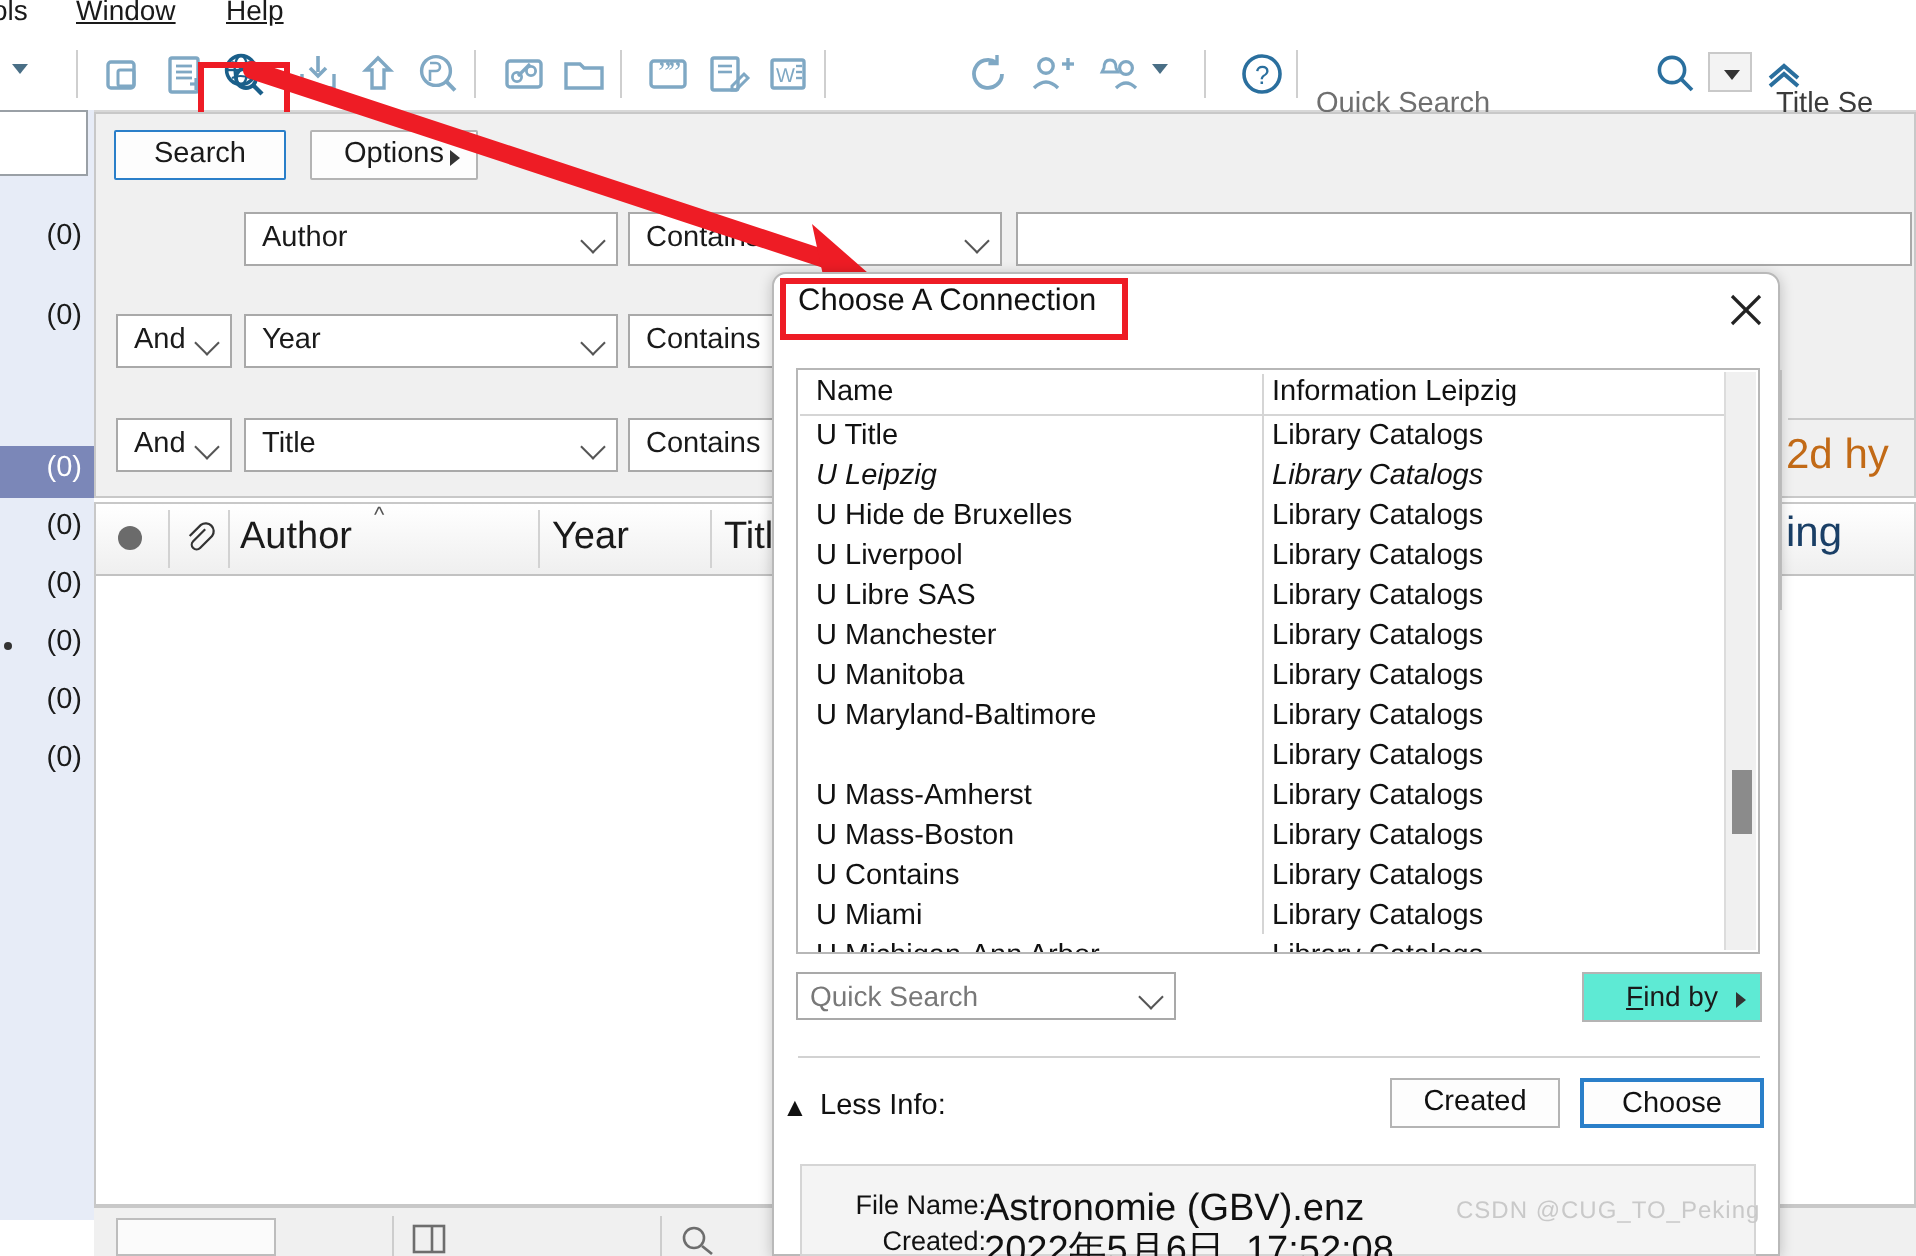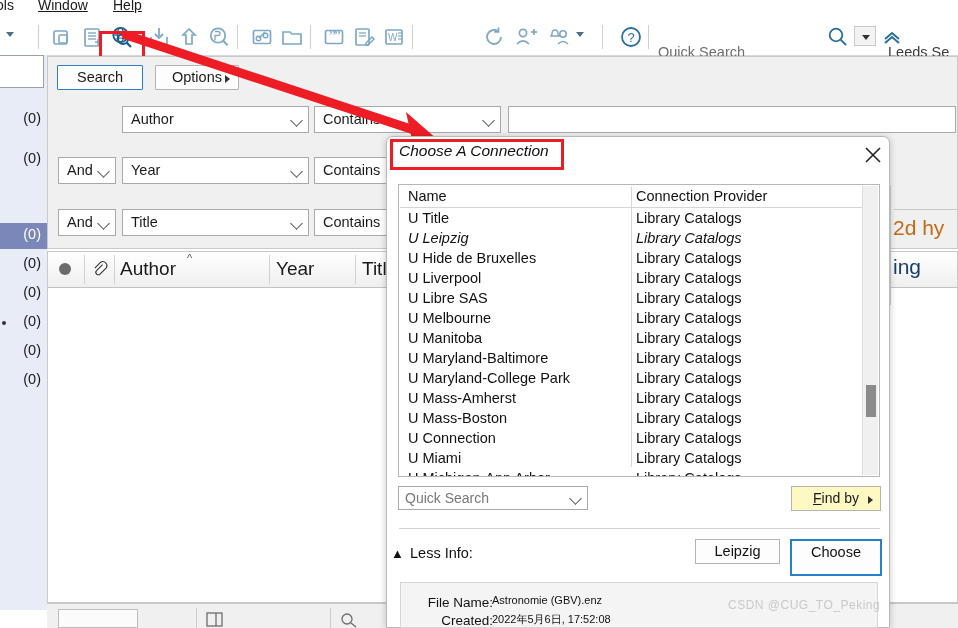--- a/index.html
+++ b/index.html
@@ -64,52 +64,52 @@
   #bb-left{position:absolute;left:58px;top:609px;width:80px;height:19px;background:#fbfbfb;border:1px solid #bdbdbd;box-sizing:border-box;}
   .bb-sep{position:absolute;top:608px;width:1px;height:20px;background:#cdcdcd;}
 
   
   #arrow{position:absolute;left:120px;top:30px;width:340px;height:120px;pointer-events:none;}
 
   
   #dialog{left:386px;top:136px;width:504px;height:492px;background:#ffffff;
      border:1px solid #b9b9b9;border-radius:7px 7px 0 0;box-sizing:border-box;
      box-shadow:0 1px 7px rgba(0,0,0,.22);overflow:hidden;}
-  #dlg-title{position:absolute;left:399px;top:142px;font-size:15.5px;color:#111;font-style:italic;}
+  #dlg-title{position:absolute;left:399px;top:142px;font-size:15.5px;color:#111;}
   #dlg-title-box{position:absolute;left:390px;top:139px;width:174px;height:31px;border:3px solid #ee1c25;box-sizing:border-box;}
   #dlg-close{position:absolute;left:862px;top:144px;width:22px;height:22px;}
   #dlg-close svg{display:block;}
 
   #dlg-list{position:absolute;left:398px;top:184px;width:482px;height:293px;
      background:#ffffff;border:1px solid #b7b7b7;box-sizing:border-box;overflow:hidden;}
   .lst-row{position:absolute;left:0;width:480px;height:20px;}
   .lst-name{position:absolute;left:9px;top:1px;font-size:14.5px;color:#111;white-space:nowrap;}
   .lst-prov{position:absolute;left:237px;top:1px;font-size:14.5px;color:#111;white-space:nowrap;}
   .lst-hdr{font-weight:normal;}
   #lst-colsep{position:absolute;left:232px;top:2px;width:1px;height:280px;background:#d5d5d5;}
   #lst-hdr-rule{position:absolute;left:1px;top:22px;width:478px;height:1px;background:#d5d5d5;}
   #lst-scrolltrack{position:absolute;right:1px;top:1px;width:16px;height:289px;background:#f0f0f0;border-left:1px solid #dcdcdc;box-sizing:border-box;}
   #lst-scrollthumb{position:absolute;left:3px;top:199px;width:10px;height:32px;background:#8b8b8b;}
 
   #dlg-quicksearch{position:absolute;left:398px;top:486px;width:190px;height:24px;background:#ffffff;
      border:1px solid #a9a9a9;box-sizing:border-box;font-size:14px;color:#787878;line-height:22px;padding-left:6px;}
   #dlg-quicksearch .chev{position:absolute;right:7px;top:7px;width:8px;height:8px;border-right:1.5px solid #555;border-bottom:1.5px solid #555;transform:rotate(45deg);}
-  #btn-findby{position:absolute;left:791px;top:486px;width:90px;height:25px;line-height:23px;background:#fef9c3;border:1px solid #b4b4b4;box-sizing:border-box;font-size:14px;color:#1a1a1a;text-align:center;}
+  #btn-findby{position:absolute;left:791px;top:486px;width:90px;height:25px;line-height:23px;background:#5eead4;border:1px solid #b4b4b4;box-sizing:border-box;font-size:14px;color:#1a1a1a;text-align:center;}
   #btn-findby .tri{position:absolute;right:7px;top:9px;width:0;height:0;border-top:4px solid transparent;border-bottom:4px solid transparent;border-left:5px solid #333;}
   #btn-findby u{text-decoration:underline;}
 
   #dlg-rule{position:absolute;left:399px;top:528px;width:481px;height:1px;background:#d2d2d2;}
   #lessinfo{position:absolute;left:410px;top:545px;font-size:14.5px;color:#111;}
   #lessinfo-ico{position:absolute;left:391px;top:546px;font-size:13px;color:#111;}
   #btn-cancel{position:absolute;left:695px;top:539px;width:85px;height:25px;line-height:23px;background:#fdfdfd;border:1px solid #b4b4b4;box-sizing:border-box;font-size:14.5px;text-align:center;color:#111;}
-  #btn-choose{position:absolute;left:790px;top:539px;width:92px;height:37px;line-height:23px;background:#fdfdfd;border:2px solid #2a7fc9;box-sizing:border-box;font-size:14.5px;text-align:center;color:#111;}
+  #btn-choose{position:absolute;left:790px;top:539px;width:92px;height:25px;line-height:23px;background:#fdfdfd;border:2px solid #2a7fc9;box-sizing:border-box;font-size:14.5px;text-align:center;color:#111;}
 
   #infobox{position:absolute;left:400px;top:582px;width:478px;height:46px;background:#f4f4f4;border:1px solid #d5d5d5;box-sizing:border-box;}
   .info-lbl{position:absolute;font-size:13.5px;color:#111;text-align:right;width:78px;}
-  .info-val{position:absolute;left:492px;font-size:11px;color:#111;white-space:nowrap;}
+  .info-val{position:absolute;left:492px;font-size:19px;color:#111;white-space:nowrap;}
 
   #watermark{position:absolute;left:728px;top:598px;font-size:12px;color:#c9c9c9;letter-spacing:.5px;white-space:nowrap;}
 </style>
 </head>
 <body>
 
 <div class="abs" id="menubar">
   <div class="mi" style="left:-4px;">ols</div>
   <div class="mi" style="left:38px;"><u>Window</u></div>
   <div class="mi" style="left:113px;"><u>Help</u></div>
@@ -262,21 +262,21 @@
   </div>
   <div style="position:absolute;left:854px;top:8px;width:22px;height:20px;background:#f3f3f3;border:1px solid #c9c9c9;box-sizing:border-box;">
     <div style="position:absolute;left:7px;top:8px;width:0;height:0;border-left:4px solid transparent;border-right:4px solid transparent;border-top:5px solid #333;"></div>
   </div>
   <div class="tb-ico" style="left:880px;top:7px;width:24px;height:24px;">
     <svg width="24" height="24" viewBox="0 0 24 24">
         <path d="M5 14 l7 -6 l7 6" fill="none" stroke="#2a6f9e" stroke-width="2"></path>
         <path d="M5 18 l7 -6 l7 6" fill="none" stroke="#2a6f9e" stroke-width="2"></path>
       </svg>
   </div>
-  <div id="hidesearch">Leeds Se</div>
+  <div id="hidesearch">Title Se</div>
 </div>
 
 <div class="abs" id="sidebar">
   <div class="grow" style="top:52px;">
       <span class="cnt">(0)</span>
     </div>
   <div class="grow" style="top:92px;">
       <span class="cnt">(0)</span>
     </div>
   <div class="grow sel" style="top:168px;">
@@ -400,21 +400,21 @@
       <line x1="18" y1="4" x2="4" y2="18" stroke="#222" stroke-width="1.6"></line>
     </svg>
 </div>
 
 <div id="dlg-list">
   <div id="lst-colsep"></div>
   <div id="lst-hdr-rule"></div>
 
   <div class="lst-row" style="top:2px;">
     <span class="lst-name lst-hdr">Name</span>
-    <span class="lst-prov lst-hdr">Connection Provider</span>
+    <span class="lst-prov lst-hdr">Information Leipzig</span>
   </div>
 
   <div class="lst-row" style="top:24px;">
       <span class="lst-name">U Title</span>
       <span class="lst-prov">Library Catalogs</span>
     </div>
   <div class="lst-row" style="top:44px;font-style:italic;">
       <span class="lst-name">U Leipzig</span>
       <span class="lst-prov">Library Catalogs</span>
     </div>
@@ -424,45 +424,44 @@
     </div>
   <div class="lst-row" style="top:84px;">
       <span class="lst-name">U Liverpool</span>
       <span class="lst-prov">Library Catalogs</span>
     </div>
   <div class="lst-row" style="top:104px;">
       <span class="lst-name">U Libre SAS</span>
       <span class="lst-prov">Library Catalogs</span>
     </div>
   <div class="lst-row" style="top:124px;">
-      <span class="lst-name">U Melbourne</span>
+      <span class="lst-name">U Manchester</span>
       <span class="lst-prov">Library Catalogs</span>
     </div>
   <div class="lst-row" style="top:144px;">
       <span class="lst-name">U Manitoba</span>
       <span class="lst-prov">Library Catalogs</span>
     </div>
   <div class="lst-row" style="top:164px;">
       <span class="lst-name">U Maryland-Baltimore</span>
       <span class="lst-prov">Library Catalogs</span>
     </div>
   <div class="lst-row" style="top:184px;">
-      <span class="lst-name">U Maryland-College Park</span>
       <span class="lst-prov">Library Catalogs</span>
     </div>
   <div class="lst-row" style="top:204px;">
       <span class="lst-name">U Mass-Amherst</span>
       <span class="lst-prov">Library Catalogs</span>
     </div>
   <div class="lst-row" style="top:224px;">
       <span class="lst-name">U Mass-Boston</span>
       <span class="lst-prov">Library Catalogs</span>
     </div>
   <div class="lst-row" style="top:244px;">
-      <span class="lst-name">U Connection</span>
+      <span class="lst-name">U Contains</span>
       <span class="lst-prov">Library Catalogs</span>
     </div>
   <div class="lst-row" style="top:264px;">
       <span class="lst-name">U Miami</span>
       <span class="lst-prov">Library Catalogs</span>
     </div>
   <div class="lst-row" style="top:284px;">
       <span class="lst-name">U Michigan-Ann Arbor</span>
       <span class="lst-prov">Library Catalogs</span>
     </div>
@@ -477,21 +476,21 @@
   <span class="chev"></span>
 </div>
 <div id="btn-findby">
   <span><u>F</u>ind by</span>
   <span class="tri"></span>
 </div>
 
 <div id="dlg-rule"></div>
 <div id="lessinfo-ico">▲</div>
 <div id="lessinfo">Less Info:</div>
-<div id="btn-cancel">Leipzig</div>
+<div id="btn-cancel">Created</div>
 <div id="btn-choose">Choose</div>
 
 <div id="infobox">
   <div class="info-lbl" style="left:14px;top:12px;text-align:right;">File Name:</div>
   <div class="info-lbl" style="left:14px;top:30px;">Created:</div>
 </div>
 <div class="info-val" style="top:594px;">Astronomie (GBV).enz</div>
 <div class="info-val" style="top:612px;">2022年5月6日, 17:52:08</div>
 
 <div id="watermark">CSDN @CUG_TO_Peking</div>

